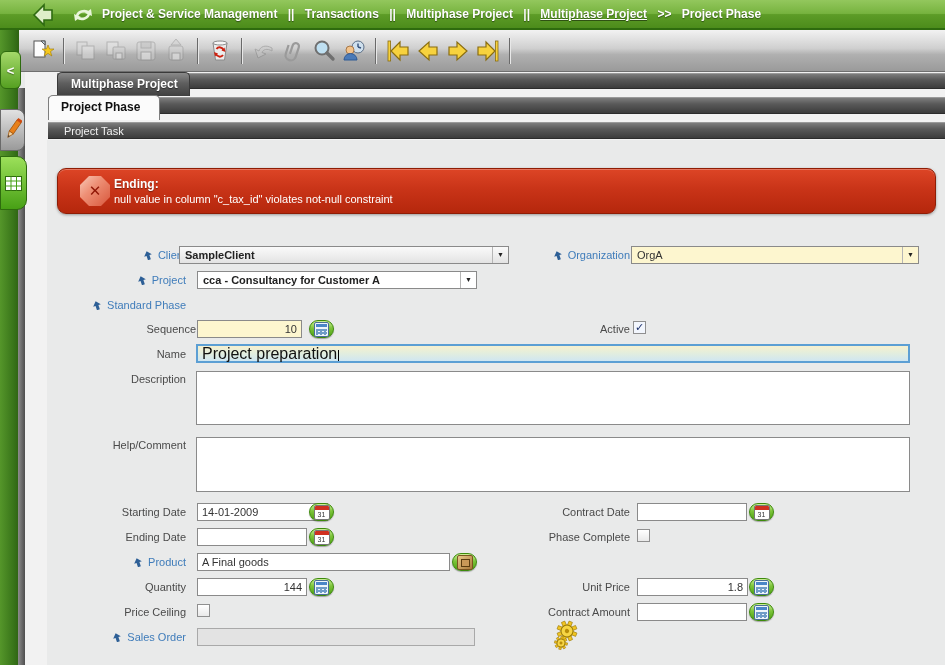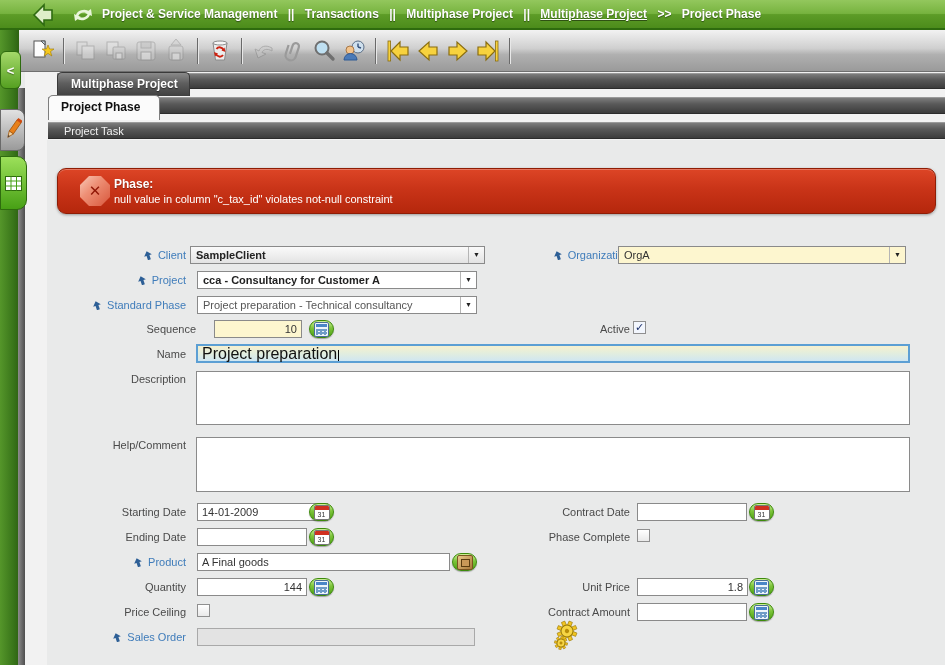--- a/index.html
+++ b/index.html
@@ -277,42 +277,42 @@
   <div class="dbar bar1"></div>
   <div class="tab1">Multiphase Project</div>
   <div class="dbar bar2"></div>
   <div class="tab2">Project Phase</div>
   <div class="dbar bar3">Project Task</div>
 
   <div class="errbox">
     <div class="erricon">
         <span>✕</span>
       </div>
-    <div class="errtitle">Phase:</div>
+    <div class="errtitle">Ending:</div>
     <div class="errmsg">null value in column "c_tax_id" violates not-null constraint</div>
   </div>
 
   <div class="lbl blue" style="left:46px;top:247px">
     <svg width="8" height="9" viewBox="0 0 8 9">
         <polygon points="4,0 8,4.5 5.5,4.5 5.5,9 2.5,9 2.5,4.5 0,4.5" fill="#2d5f96" transform="rotate(-18 4 4.5)"></polygon>
       </svg>
     <span>Client</span>
   </div>
-  <div class="fld dd shaded bold" style="left:190px;top:246px;width:295px">
+  <div class="fld dd shaded bold" style="left:179px;top:246px;width:330px">
     <span class="val">SampleClient</span>
     <span class="arr">▼</span>
   </div>
 
   <div class="lbl blue" style="left:490px;top:247px">
     <svg width="8" height="9" viewBox="0 0 8 9">
         <polygon points="4,0 8,4.5 5.5,4.5 5.5,9 2.5,9 2.5,4.5 0,4.5" fill="#2d5f96" transform="rotate(-18 4 4.5)"></polygon>
       </svg>
     <span>Organization</span>
   </div>
-  <div class="fld dd yellow" style="left:618px;top:246px;width:288px">
+  <div class="fld dd yellow" style="left:631px;top:246px;width:288px">
     <span class="val">OrgA</span>
     <span class="arr">▼</span>
   </div>
 
   <div class="lbl blue" style="left:46px;top:272px">
     <svg width="8" height="9" viewBox="0 0 8 9">
         <polygon points="4,0 8,4.5 5.5,4.5 5.5,9 2.5,9 2.5,4.5 0,4.5" fill="#2d5f96" transform="rotate(-18 4 4.5)"></polygon>
       </svg>
     <span>Project</span>
   </div>
@@ -320,27 +320,23 @@
     <span class="val">cca - Consultancy for Customer A</span>
     <span class="arr">▼</span>
   </div>
 
   <div class="lbl blue" style="left:46px;top:297px">
     <svg width="8" height="9" viewBox="0 0 8 9">
         <polygon points="4,0 8,4.5 5.5,4.5 5.5,9 2.5,9 2.5,4.5 0,4.5" fill="#2d5f96" transform="rotate(-18 4 4.5)"></polygon>
       </svg>
     <span>Standard Phase</span>
   </div>
-  <div class="fld dd" style="left:197px;top:296px;width:280px;color:#555">
-    <span class="val">Project preparation - Technical consultancy</span>
-    <span class="arr">▼</span>
-  </div>
 
   <div class="lbl" style="left:56px;top:321px">Sequence</div>
-  <div class="fld txt right yellow" style="left:214px;top:320px;width:88px">10</div>
+  <div class="fld txt right yellow" style="left:197px;top:320px;width:105px">10</div>
   <div class="pill" style="left:309px;top:320px">
     <div class="calcico">
         <div class="top"></div>
         <div class="keys"></div>
       </div>
   </div>
 
   <div class="lbl" style="left:490px;top:321px">Active</div>
   <div class="cb on" style="left:633px;top:321px">
     <span>✓</span>

